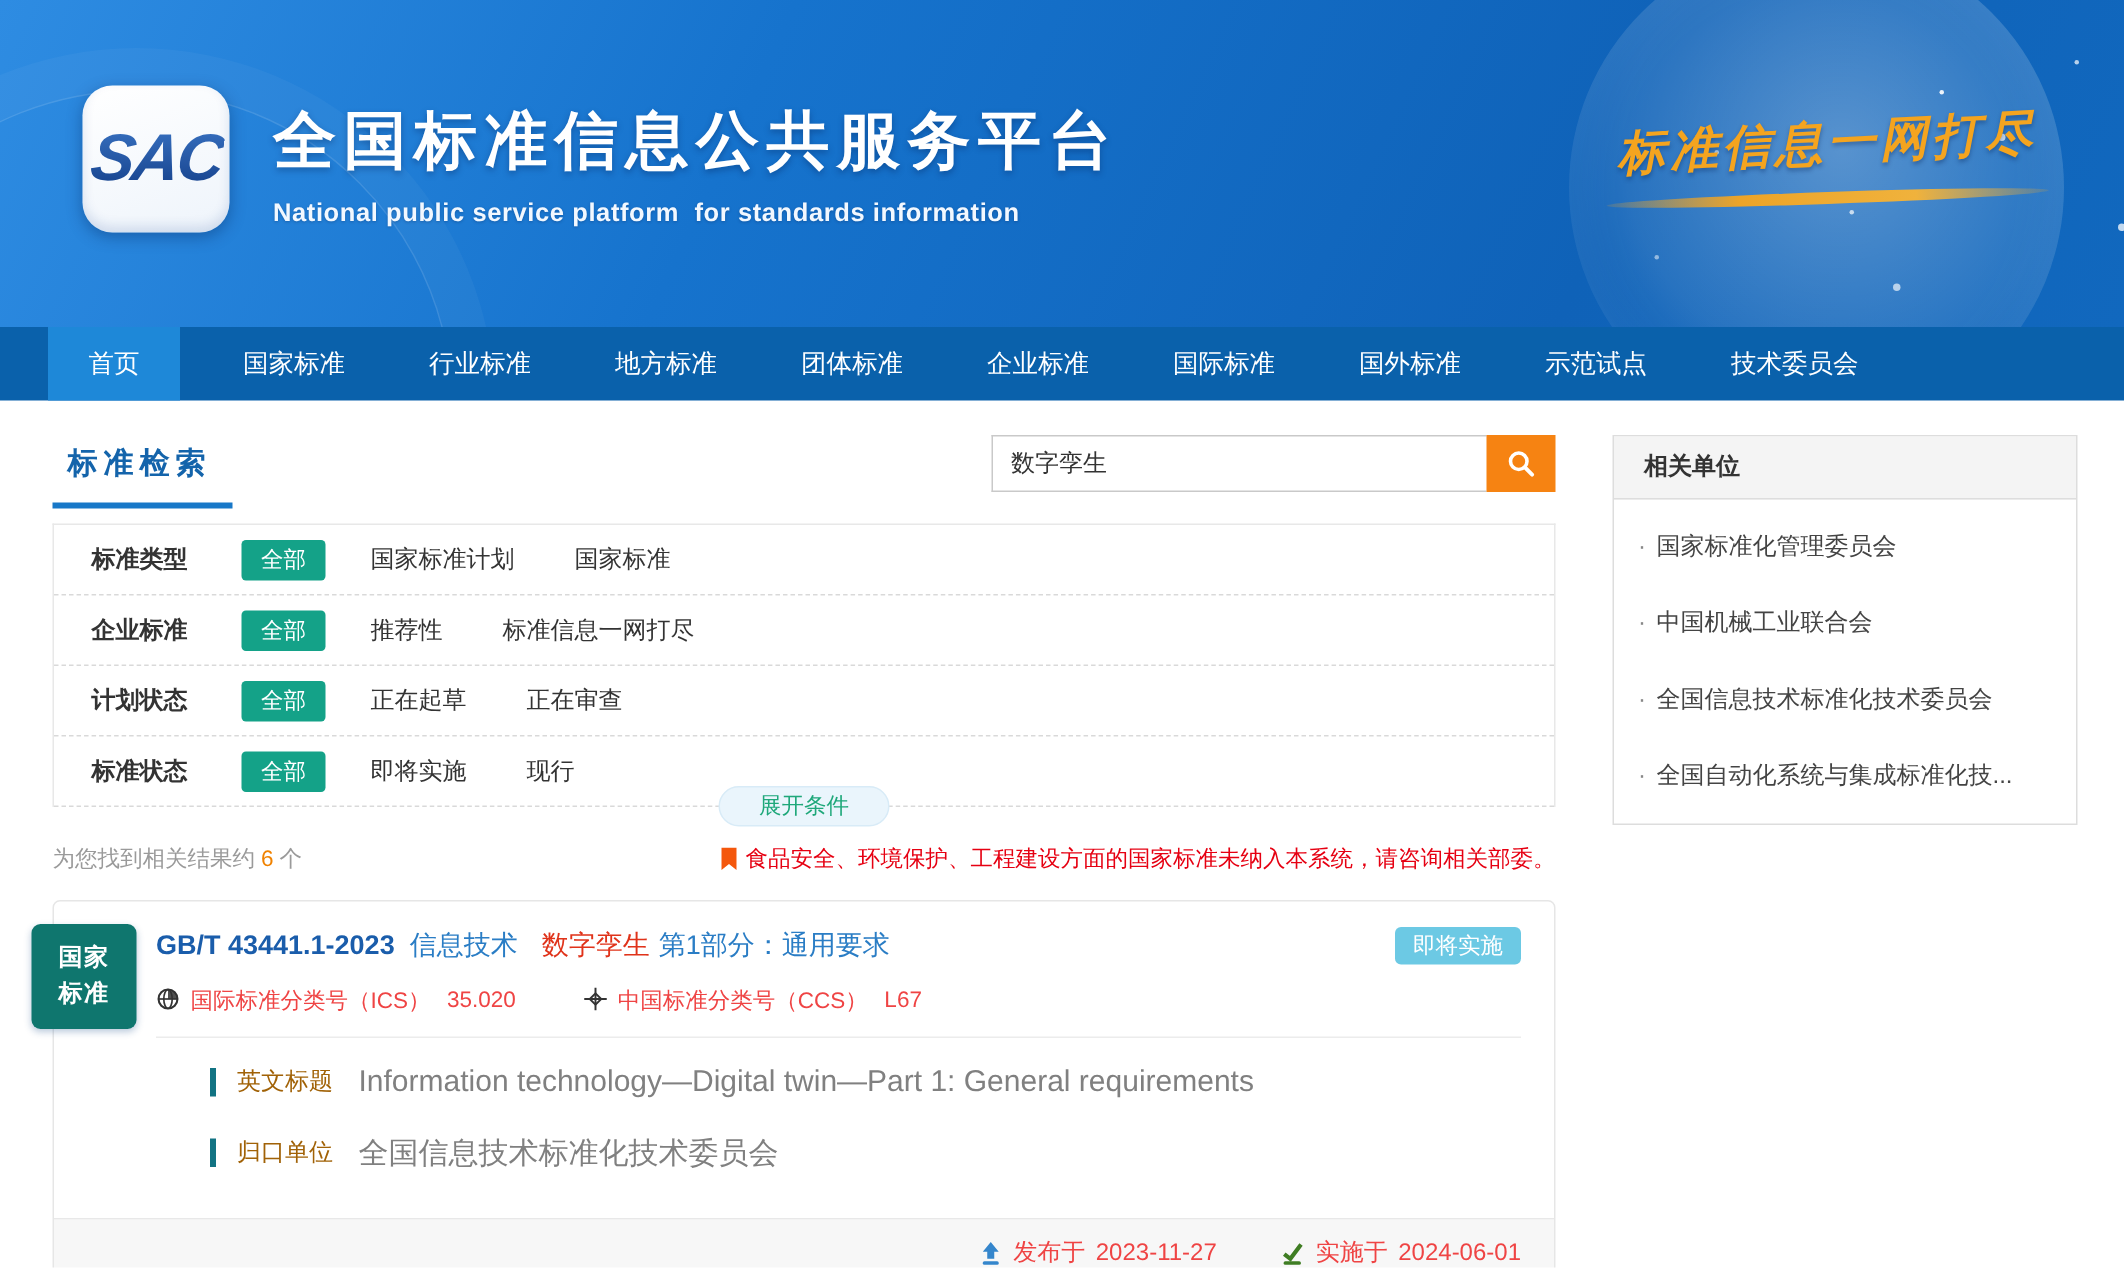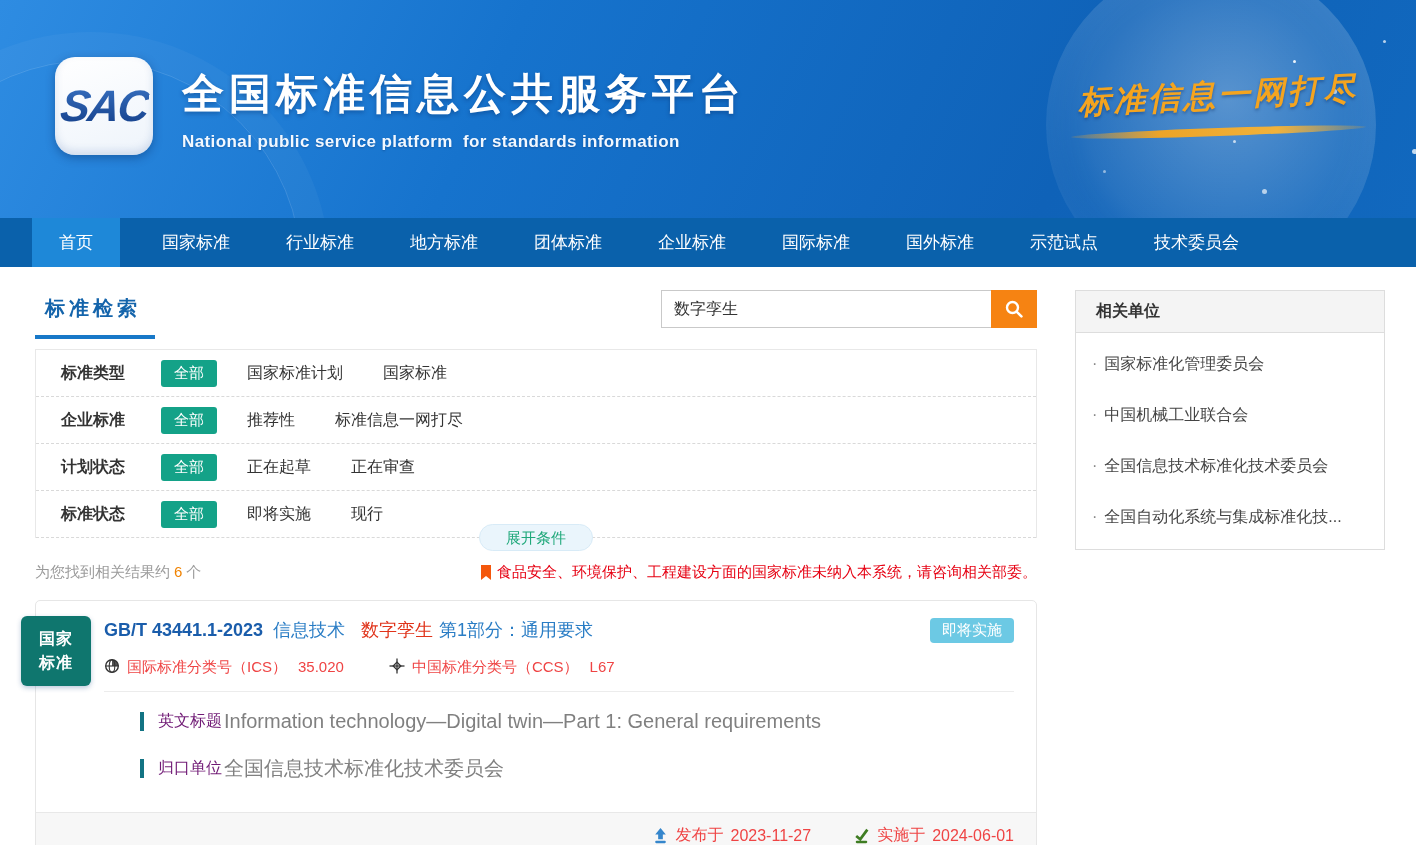--- a/index.html
+++ b/index.html
@@ -87,21 +87,21 @@
   .title-highlight { color:#e0331a; margin-right:6px; }
   .title-rest { color:#2a7dc5; }
   .status-badge { background:#6cc9e4; color:#fff; font-size:15px; padding:3px 12px; border-radius:4px; flex:none; }
   .card-meta-row { margin-top:15px; display:flex; gap:45px; align-items:center; }
   .meta-item { display:flex; gap:7px; font-size:15px; color:#ef4444; }
   .meta-value { margin-left:4px; }
   .card-divider { margin-top:14px; border-bottom:1px solid #ececec; }
   .card-details { padding:18px 0 2px 36px; }
   .detail-row { display:flex; align-items:center; margin-bottom:22px; }
   .detail-bar { width:4px; height:19px; background:#127383; margin-right:14px; flex:none; }
-  .detail-label { font-size:16px; color:#701a75; margin-right:2px; flex:none; }
+  .detail-label { font-size:16px; color:#a16207; margin-right:17px; flex:none; }
   .detail-value { font-size:20px; color:#808080; }
   .card-footer { background:#f7f7f7; border-top:1px solid #e8e8e8; border-radius:0 0 5px 5px;
     padding:12px 22px; display:flex; justify-content:flex-end; gap:42px; }
   .date-item { display:flex; align-items:center; gap:7px; font-size:16px; color:#ef4444; }
 
   
   .sidebar { width:310px; flex:none; border:1px solid #ddd; background:#fff; }
   .sidebar-header { background:#f4f4f4; border-bottom:1px solid #ddd; padding:10px 20px;
     font-size:16px; font-weight:bold; color:#333; }
   .sidebar-list { list-style:none; padding:6px 0; }

